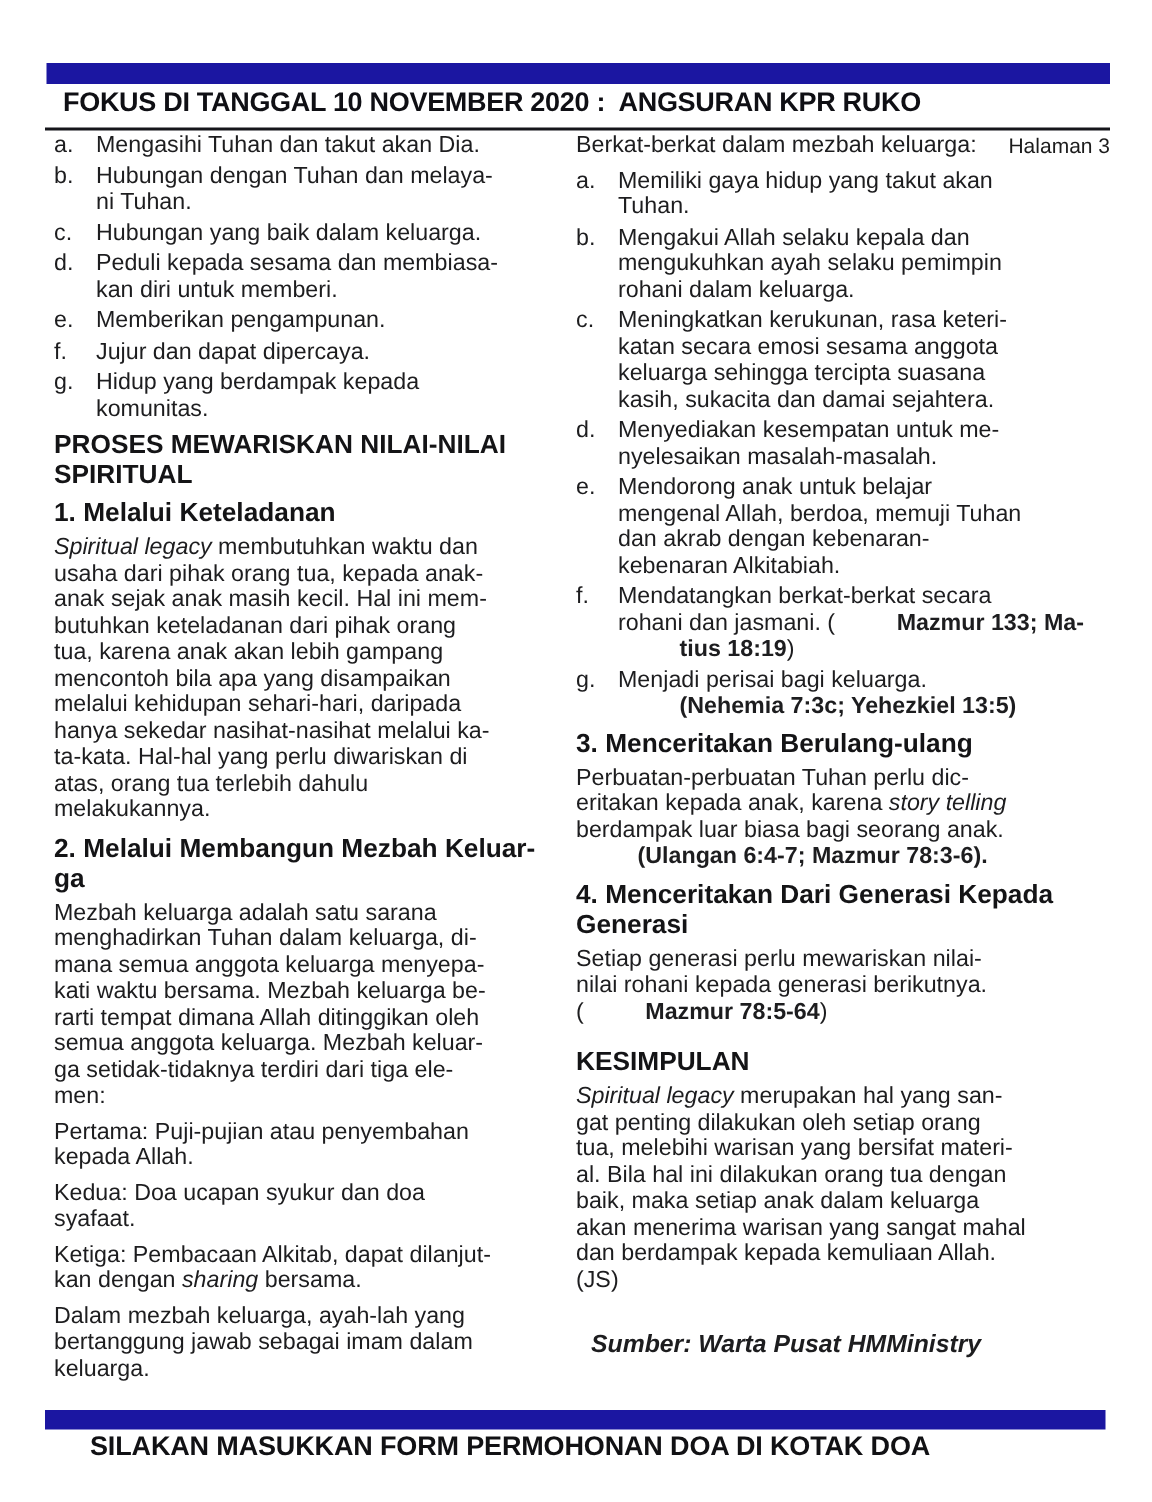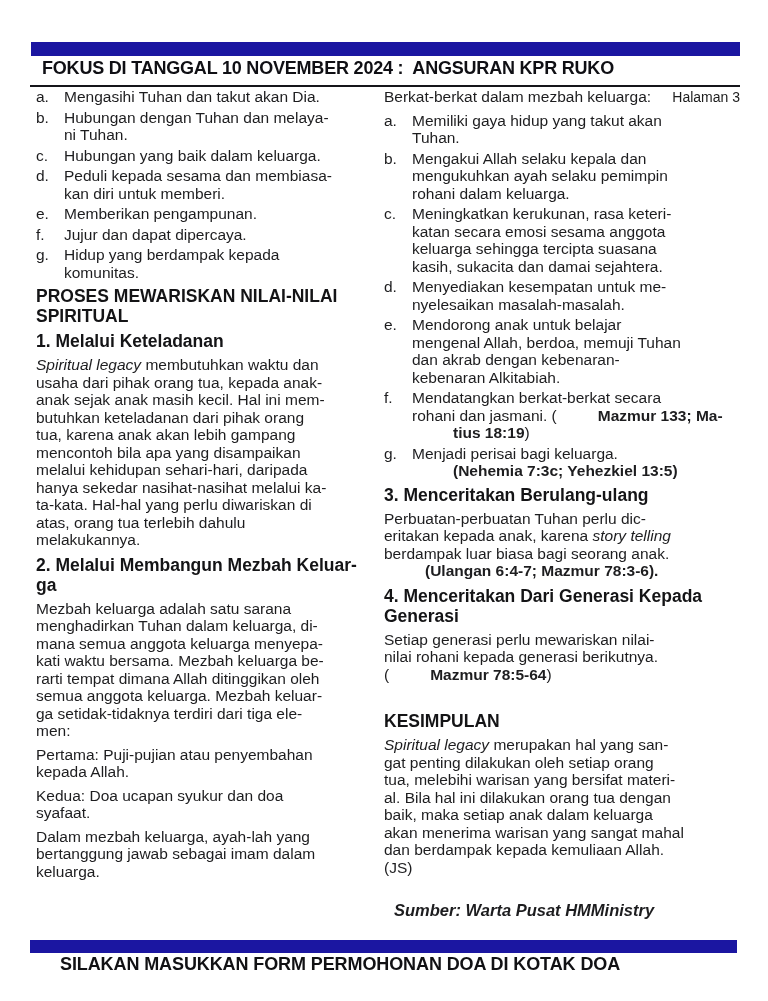--- a/index.html
+++ b/index.html
@@ -31,33 +31,33 @@
   #col-right{left:384px;width:352px;}
   .blk{margin:0 0 5px 0;}
   .hd{font-weight:700;font-size:17.5px;line-height:20px;margin-top:3px;margin-bottom:5px;color:#141416;}
   .pa{margin-bottom:6px;}
   .li{display:flex;margin-bottom:3px;}
   .mk{flex:0 0 28px;}
   .it{flex:1;}
   .s-i{font-style:italic;}
   .s-b{font-weight:700;padding-left:41px;}
   .s-bi{font-weight:700;font-style:italic;}
-  .gap-lg{margin-top:28px;}
+  .gap-lg{margin-top:14px;}
   .source{margin-top:26px;padding-left:10px;font-size:16.5px;}
   #footer-text{
     position:absolute;left:60px;top:954px;
     font-size:18px;font-weight:700;color:#111114;letter-spacing:-0.1px;
   }
 </style>
 </head>
 <body>
 
 <div id="top-bar" class="bar" style="background: rgb(27, 22, 161);"></div>
 
-<div id="header-title">FOKUS DI TANGGAL 10 NOVEMBER 2024 :  ANGSURAN KPR RUKO</div>
+<div id="header-title">FOKUS DI TANGGAL 10 NOVEMBER 2020 :  ANGSURAN KPR RUKO</div>
 <div id="page-label">Halaman 3</div>
 <div id="header-rule"></div>
 
 <div id="col-left" class="col">
     <div class="blk list">
       <div class="li">
         <span class="mk">a.</span>
         <span class="it">Mengasihi Tuhan dan takut akan Dia.</span>
       </div>
       <div class="li">
@@ -85,20 +85,21 @@
         <span class="it">Hidup yang berdampak kepada<br>komunitas.</span>
       </div>
     </div>
     <div class="blk hd">PROSES MEWARISKAN NILAI-NILAI<br>SPIRITUAL</div>
     <div class="blk hd">1. Melalui Keteladanan</div>
     <div class="blk pa"><span class="s-i">Spiritual legacy</span> membutuhkan waktu dan<br>usaha dari pihak orang tua, kepada anak-<br>anak sejak anak masih kecil. Hal ini mem-<br>butuhkan keteladanan dari pihak orang<br>tua, karena anak akan lebih gampang<br>mencontoh bila apa yang disampaikan<br>melalui kehidupan sehari-hari, daripada<br>hanya sekedar nasihat-nasihat melalui ka-<br>ta-kata. Hal-hal yang perlu diwariskan di<br>atas, orang tua terlebih dahulu<br>melakukannya.</div>
     <div class="blk hd">2. Melalui Membangun Mezbah Keluar-<br>ga</div>
     <div class="blk pa">Mezbah keluarga adalah satu sarana<br>menghadirkan Tuhan dalam keluarga, di-<br>mana semua anggota keluarga menyepa-<br>kati waktu bersama. Mezbah keluarga be-<br>rarti tempat dimana Allah ditinggikan oleh<br>semua anggota keluarga. Mezbah keluar-<br>ga setidak-tidaknya terdiri dari tiga ele-<br>men:</div>
     <div class="blk pa">Pertama: Puji-pujian atau penyembahan<br>kepada Allah.</div>
     <div class="blk pa">Kedua: Doa ucapan syukur dan doa<br>syafaat.</div>
+    <div class="blk pa">Ketiga: Pembacaan Alkitab, dapat dilanjut-<br>kan dengan <span class="s-i">sharing</span> bersama.</div>
     <div class="blk pa">Dalam mezbah keluarga, ayah-lah yang<br>bertanggung jawab sebagai imam dalam<br>keluarga.</div>
   </div>
 <div id="col-right" class="col">
     <div class="blk pa">Berkat-berkat dalam mezbah keluarga:</div>
     <div class="blk list">
       <div class="li">
         <span class="mk">a.</span>
         <span class="it">Memiliki gaya hidup yang takut akan<br>Tuhan.</span>
       </div>
       <div class="li">

